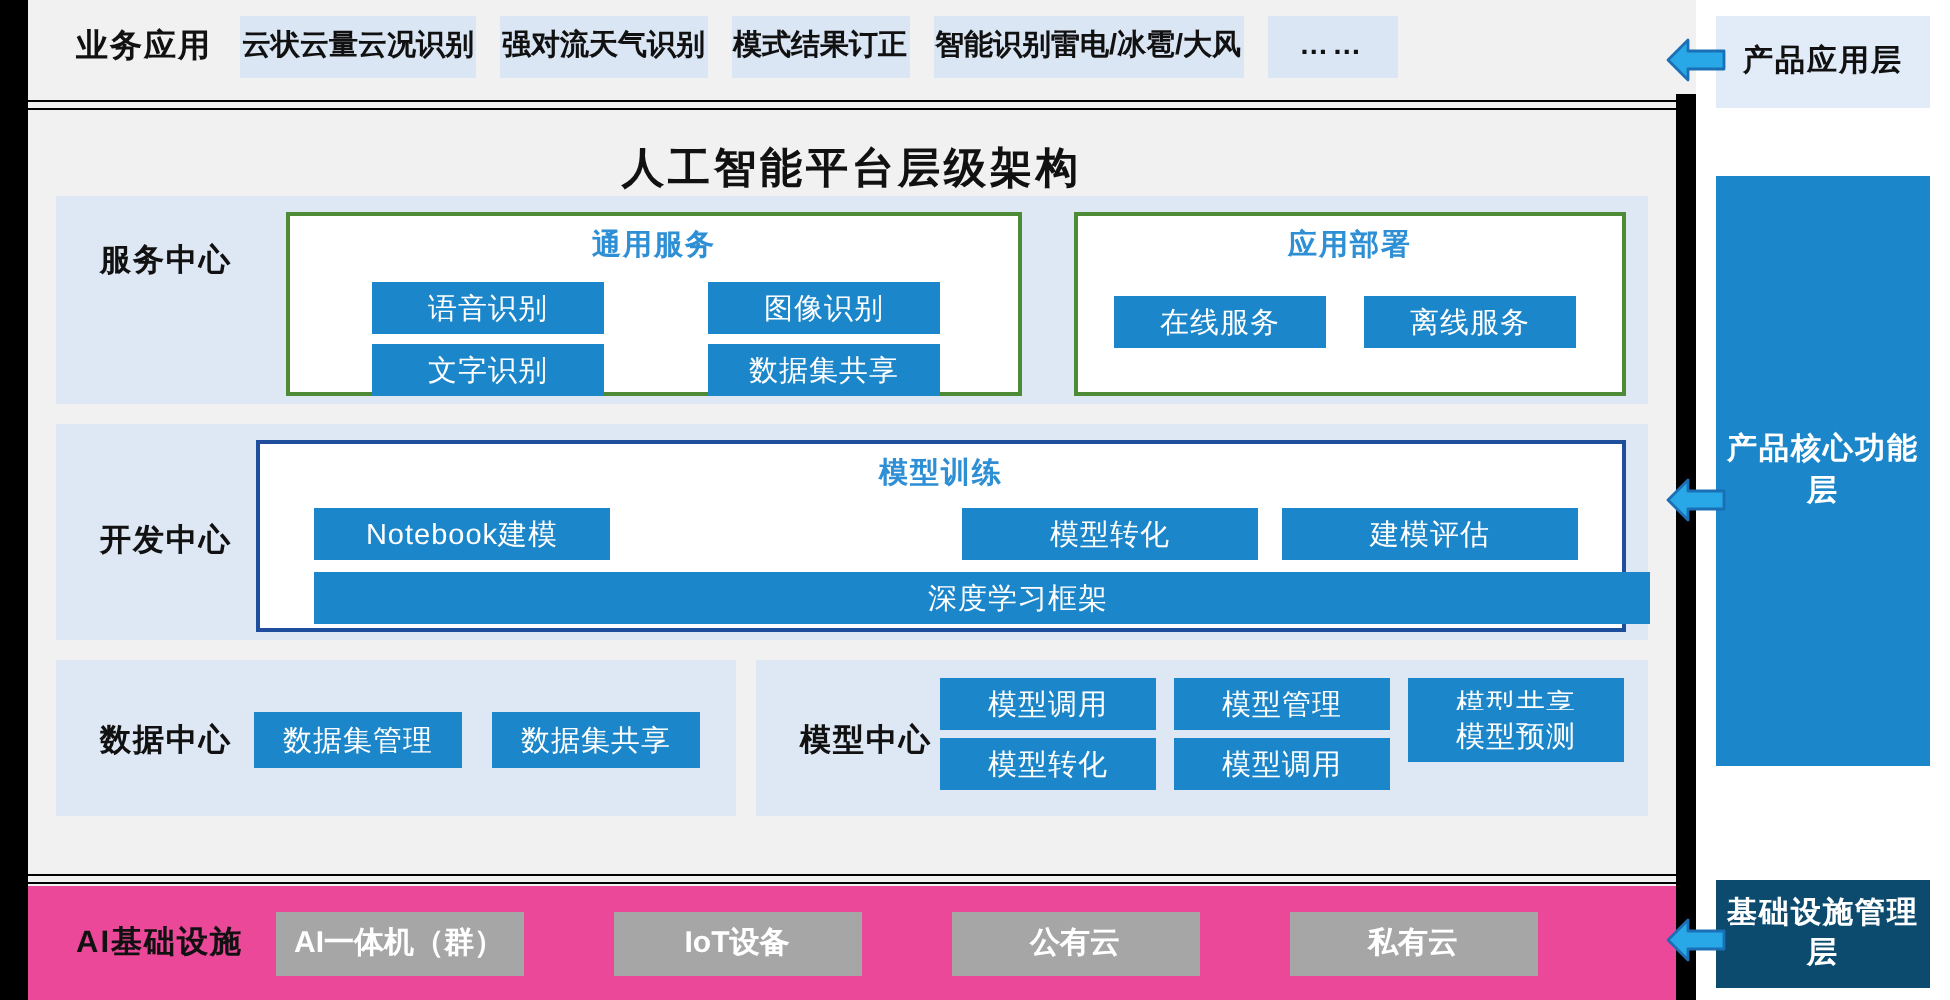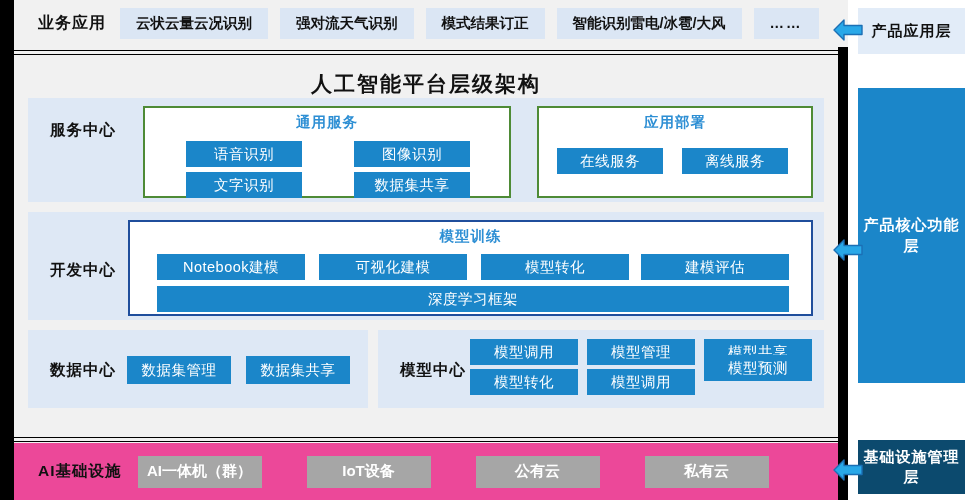--- a/index.html
+++ b/index.html
@@ -22,21 +22,21 @@
   .biz-strip{
     position:absolute;left:14px;top:0;width:968px;height:47px;
     background:#f1f1f1;display:flex;align-items:center;
   }
   .biz-label{
     font-size:16px;font-weight:bold;color:#111;margin-left:24px;margin-right:14px;
     letter-spacing:1px;white-space:nowrap;
   }
   .biz-chip{
     background:#dbe6f4;color:#111;font-size:14.5px;font-weight:bold;
-    padding:8px 16px;margin-right:12px;white-space:nowrap;line-height:1;
+    padding:8px 1px;margin-right:12px;white-space:nowrap;line-height:1;
   }
   .biz-chip.dots{letter-spacing:2px;padding:8px 16px;}
 
   .divider{
     position:absolute;left:14px;width:824px;height:0;border-top:1.5px solid #000;
   }
   .divider.d1{top:50px;}
   .divider.d2{top:54px;}
   .divider.d3{top:437px;}
   .divider.d4{top:441px;}
@@ -165,24 +165,23 @@
     <div class="bluebox" style="left:543px;top:92px;width:106px;height:26px;">在线服务</div>
     <div class="bluebox" style="left:668px;top:92px;width:106px;height:26px;">离线服务</div>
 
     <div class="panel panel-dev"></div>
     <div class="row-label dev-label">开发中心</div>
 
     <div class="sub-blue" style="left:114px;top:164px;width:681px;height:92px;">
       <div class="sub-title">模型训练</div>
     </div>
     <div class="bluebox" style="left:143px;top:198px;width:148px;height:26px;">Notebook建模</div>
-    <div class="bluebox" style="left:305px;top:198px;width:148px;height:26px;">可视化建模</div>
     <div class="bluebox" style="left:467px;top:198px;width:148px;height:26px;">模型转化</div>
     <div class="bluebox" style="left:627px;top:198px;width:148px;height:26px;">建模评估</div>
-    <div class="bluebox" style="left:143px;top:230px;width:632px;height:26px;">深度学习框架</div>
+    <div class="bluebox" style="left:143px;top:230px;width:632px;height:26px;padding-left:36px;">深度学习框架</div>
 
     <div class="panel panel-data"></div>
     <div class="row-label data-label">数据中心</div>
     <div class="bluebox" style="left:113px;top:300px;width:104px;height:28px;">数据集管理</div>
     <div class="bluebox" style="left:232px;top:300px;width:104px;height:28px;">数据集共享</div>
 
     <div class="panel panel-model"></div>
     <div class="row-label model-label">模型中心</div>
     <div class="bluebox" style="left:456px;top:283px;width:108px;height:26px;">模型调用</div>
     <div class="bluebox" style="left:573px;top:283px;width:108px;height:26px;">模型管理</div>

